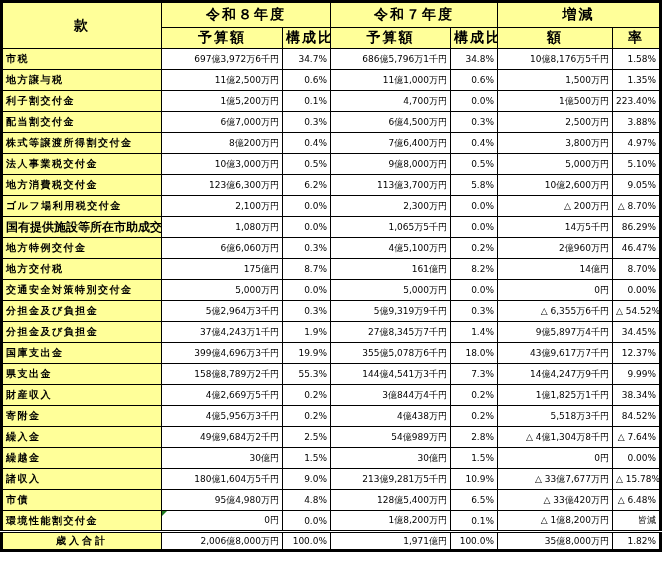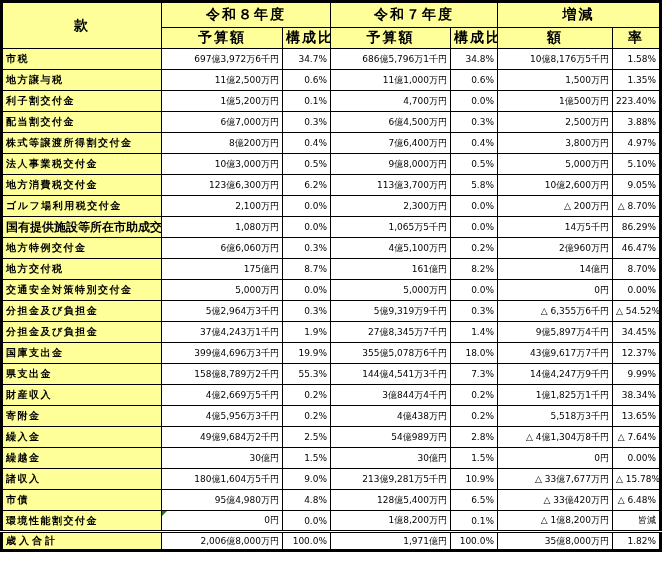--- a/index.html
+++ b/index.html
@@ -34,21 +34,21 @@
     background: #ffff99;
     font-weight: bold;
     font-size: 10px;
     letter-spacing: 1.5px;
     text-align: left;
   }
   td.label.small { font-size: 12px; letter-spacing: 0px; }
   td.num { text-align: right; background: #fff; }
   td.pct { text-align: right; background: #fff; }
   tr.total td { border-top: 3px double #000; height: 19px; }
-  tr.total td.label { letter-spacing: 3px; }
+  tr.total td.label { text-align: center; letter-spacing: 3px; }
   td.marked { position: relative; }
   td.marked::before {
     content: ""; position: absolute; left: 0; top: 0;
     border-top: 5px solid #1f7a1f; border-right: 5px solid transparent;
   }
 </style>
 </head>
 <body>
 
 <table class="budget">
@@ -231,21 +231,21 @@
         <td class="num">1億1,825万1千円</td>
         <td class="pct">38.34%</td>
       </tr>
       <tr>
         <td class="label">寄附金</td>
         <td class="num">4億5,956万3千円</td>
         <td class="pct">0.2%</td>
         <td class="num">4億438万円</td>
         <td class="pct">0.2%</td>
         <td class="num">5,518万3千円</td>
-        <td class="pct">13.65%</td>
+        <td class="pct">84.52%</td>
       </tr>
       <tr>
         <td class="label">繰入金</td>
         <td class="num">49億9,684万2千円</td>
         <td class="pct">2.5%</td>
         <td class="num">54億989万円</td>
         <td class="pct">2.8%</td>
         <td class="num">△ 4億1,304万8千円</td>
         <td class="pct">△ 7.64%</td>
       </tr>

